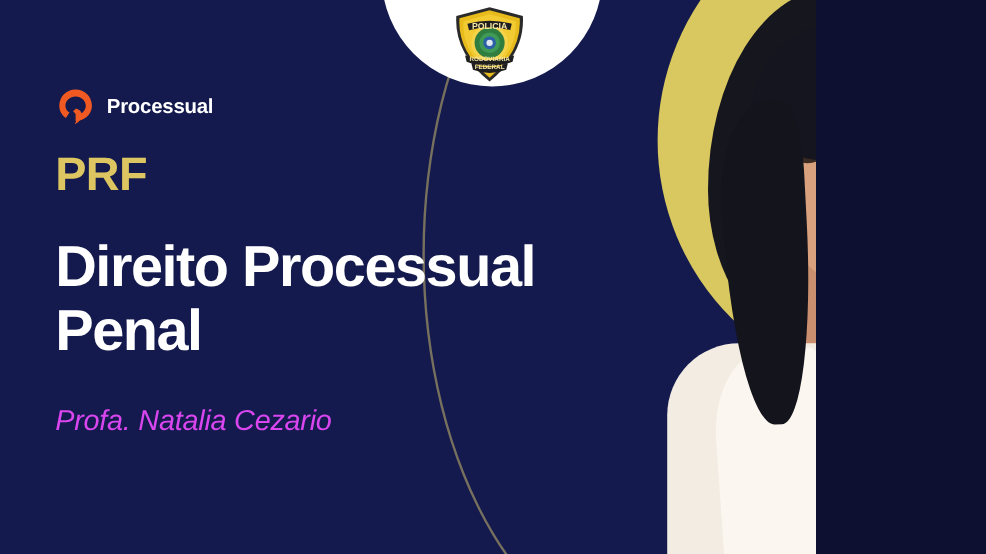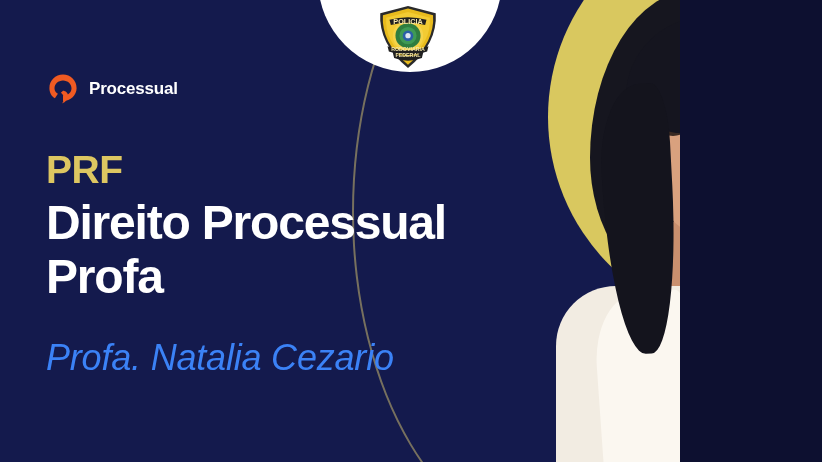--- a/index.html
+++ b/index.html
@@ -244,41 +244,40 @@
 
   .exam {
     position: absolute;
     left: 46px;
     top: 126px;
     color: #ddc661;
     font-size: 39px;
     font-weight: bold;
     letter-spacing: -0.5px;
     line-height: 1;
-    margin-top: 24px;
   }
 
   .course-title {
     position: absolute;
     left: 46px;
     top: 196px;
     width: 470px;
     color: #ffffff;
     font-size: 48px;
     font-weight: bold;
     line-height: 1.13;
     letter-spacing: -1.2px;
   }
 
   .teacher {
     position: absolute;
     left: 46px;
     top: 337px;
-    color: #3b82f6;
-    font-size: 36px;
+    color: #d946ef;
+    font-size: 24px;
     font-style: italic;
     letter-spacing: -0.2px;
   }
 </style>
 </head>
 <body>
 
 <div class="slide">
 
   <div class="gold-circle"></div>
@@ -338,17 +337,17 @@
                  C29 34 36 27 36 19 C36 10 29 3 20 3 Z" fill="#f05a22"></path>
         <path d="M20 22 C23 22 26 24.5 26 28 C26 32 23 35.5 19 37
                  C21 34 21.5 31 20.5 28.5 C20 27 19 25.5 17.5 24.5 Z" fill="#f05a22"></path>
       </svg>
     </span>
     <span class="brand-name">Processual</span>
   </div>
 
   <div class="exam">PRF</div>
 
-  <div class="course-title">Direito Processual Profa</div>
+  <div class="course-title">Direito Processual Penal</div>
 
   <div class="teacher">Profa. Natalia Cezario</div>
 
 </div>
 
 </body></html>

